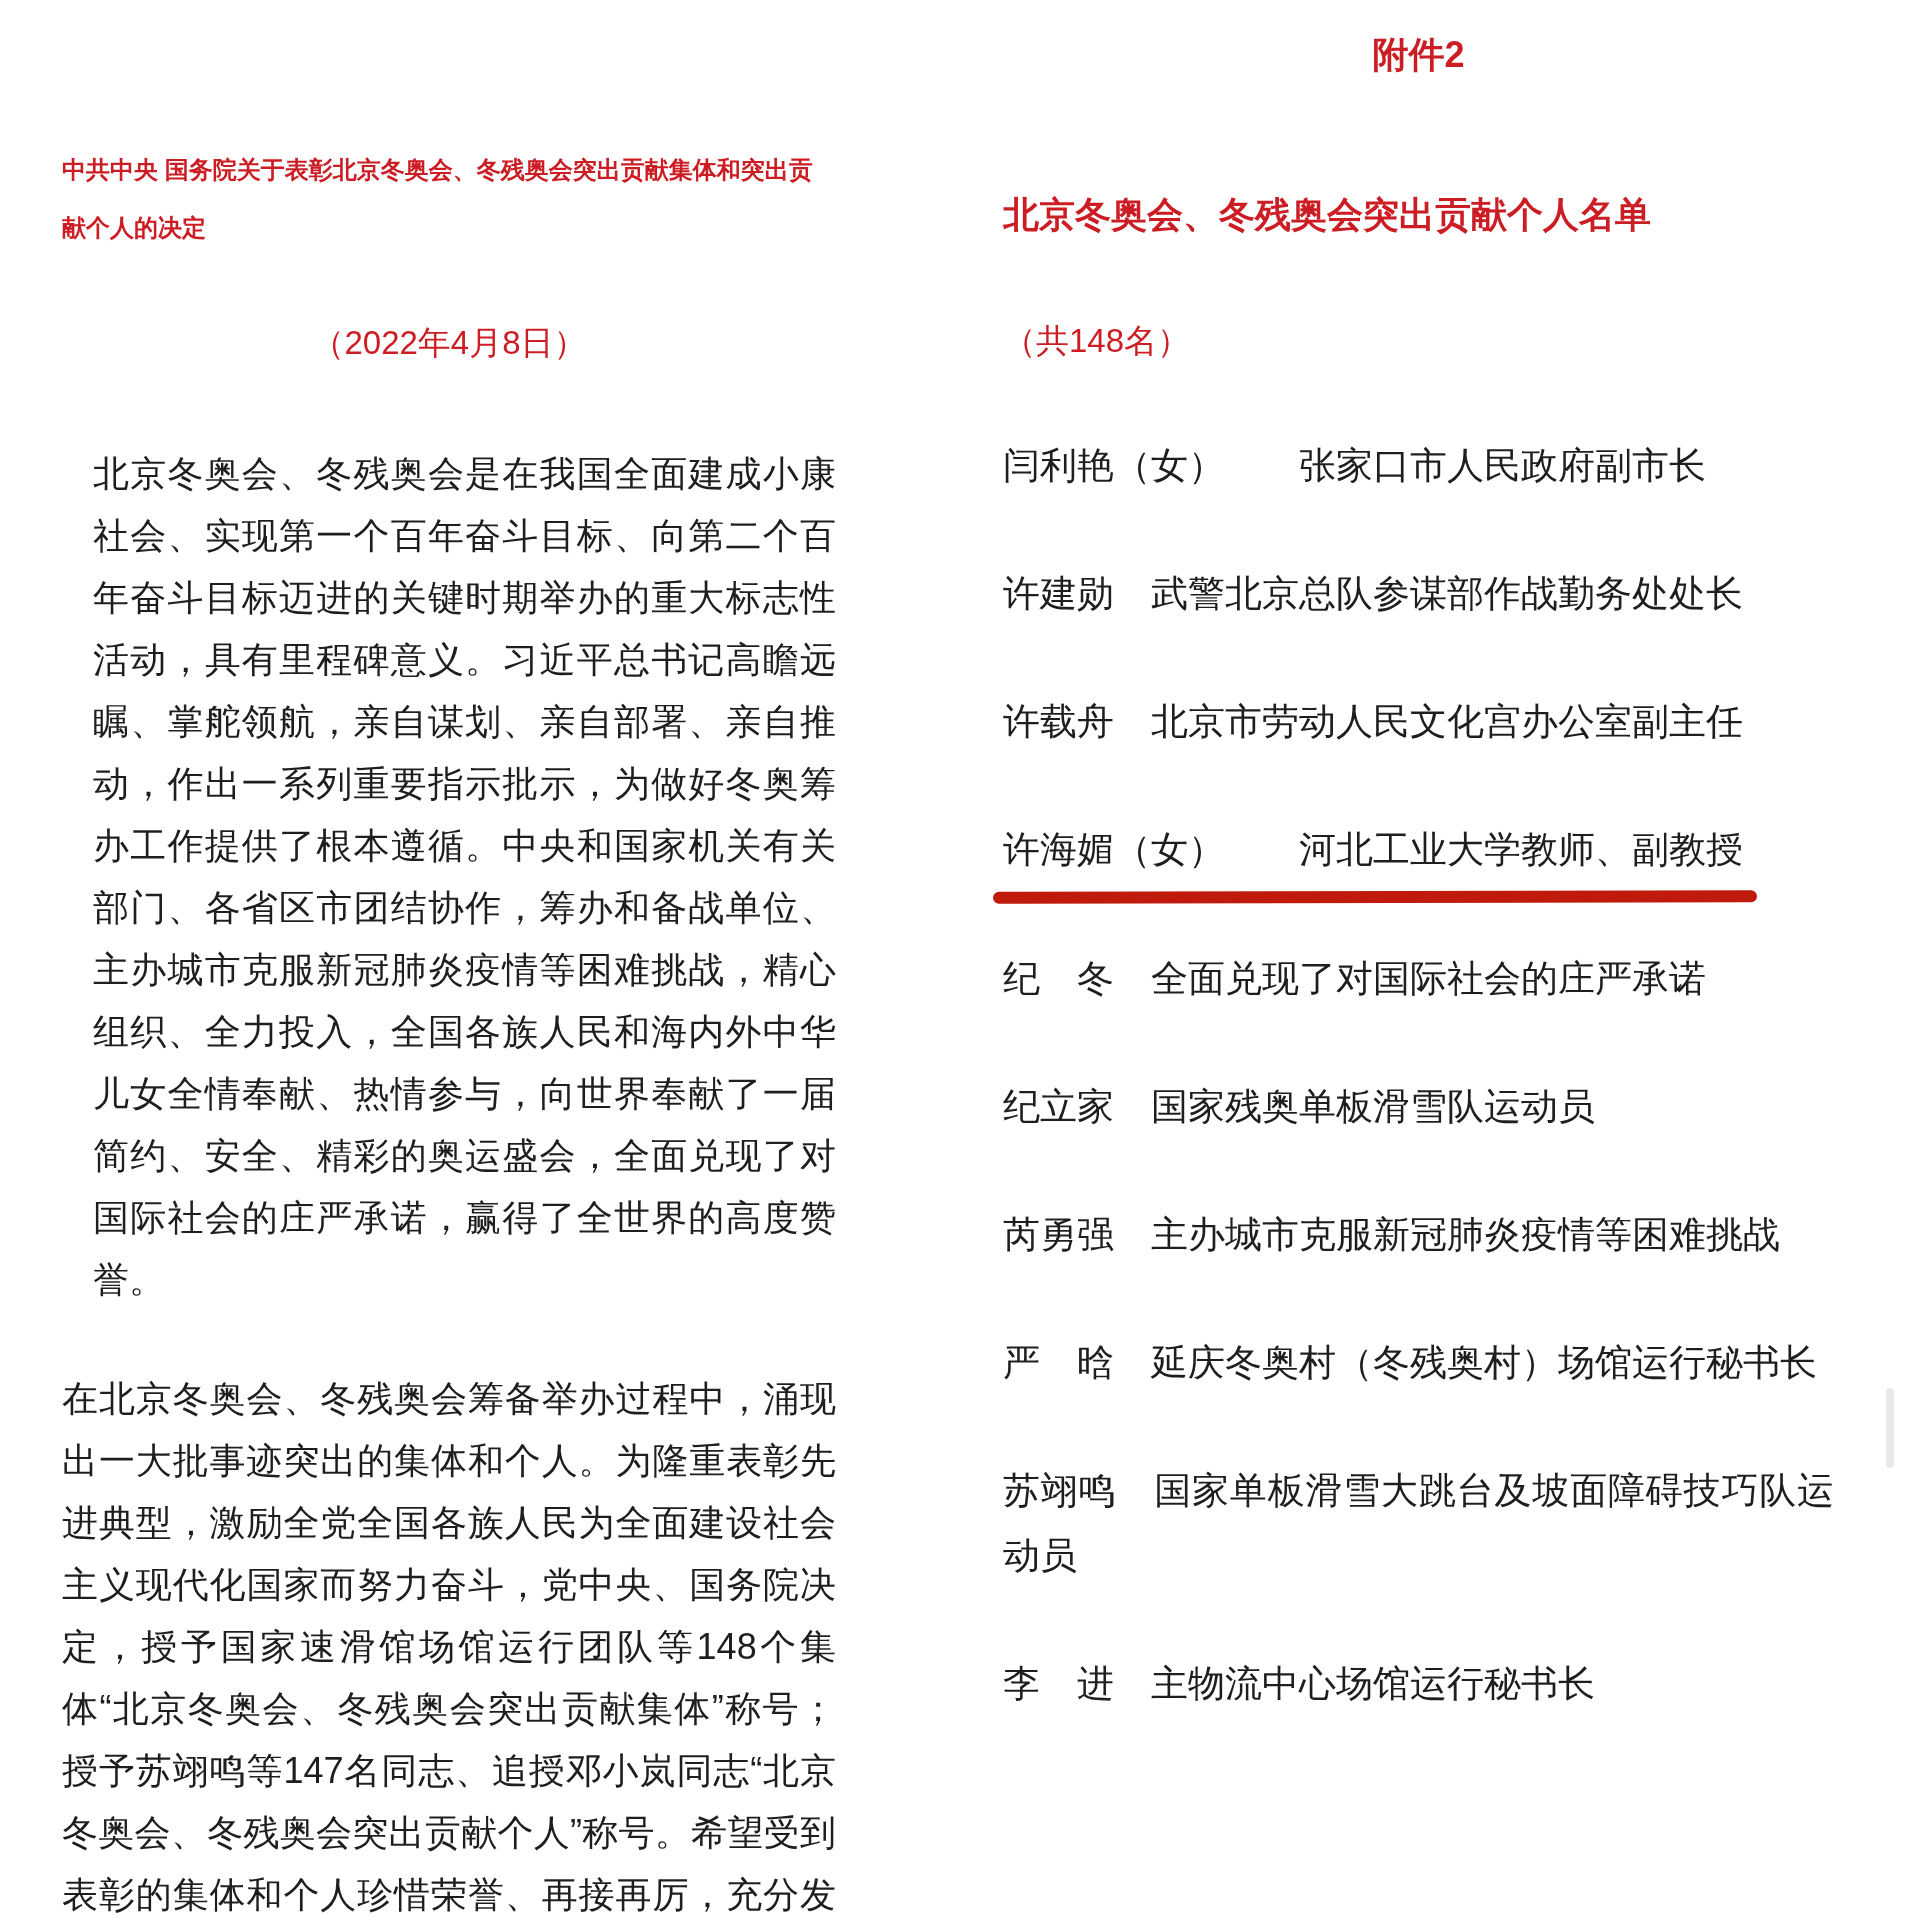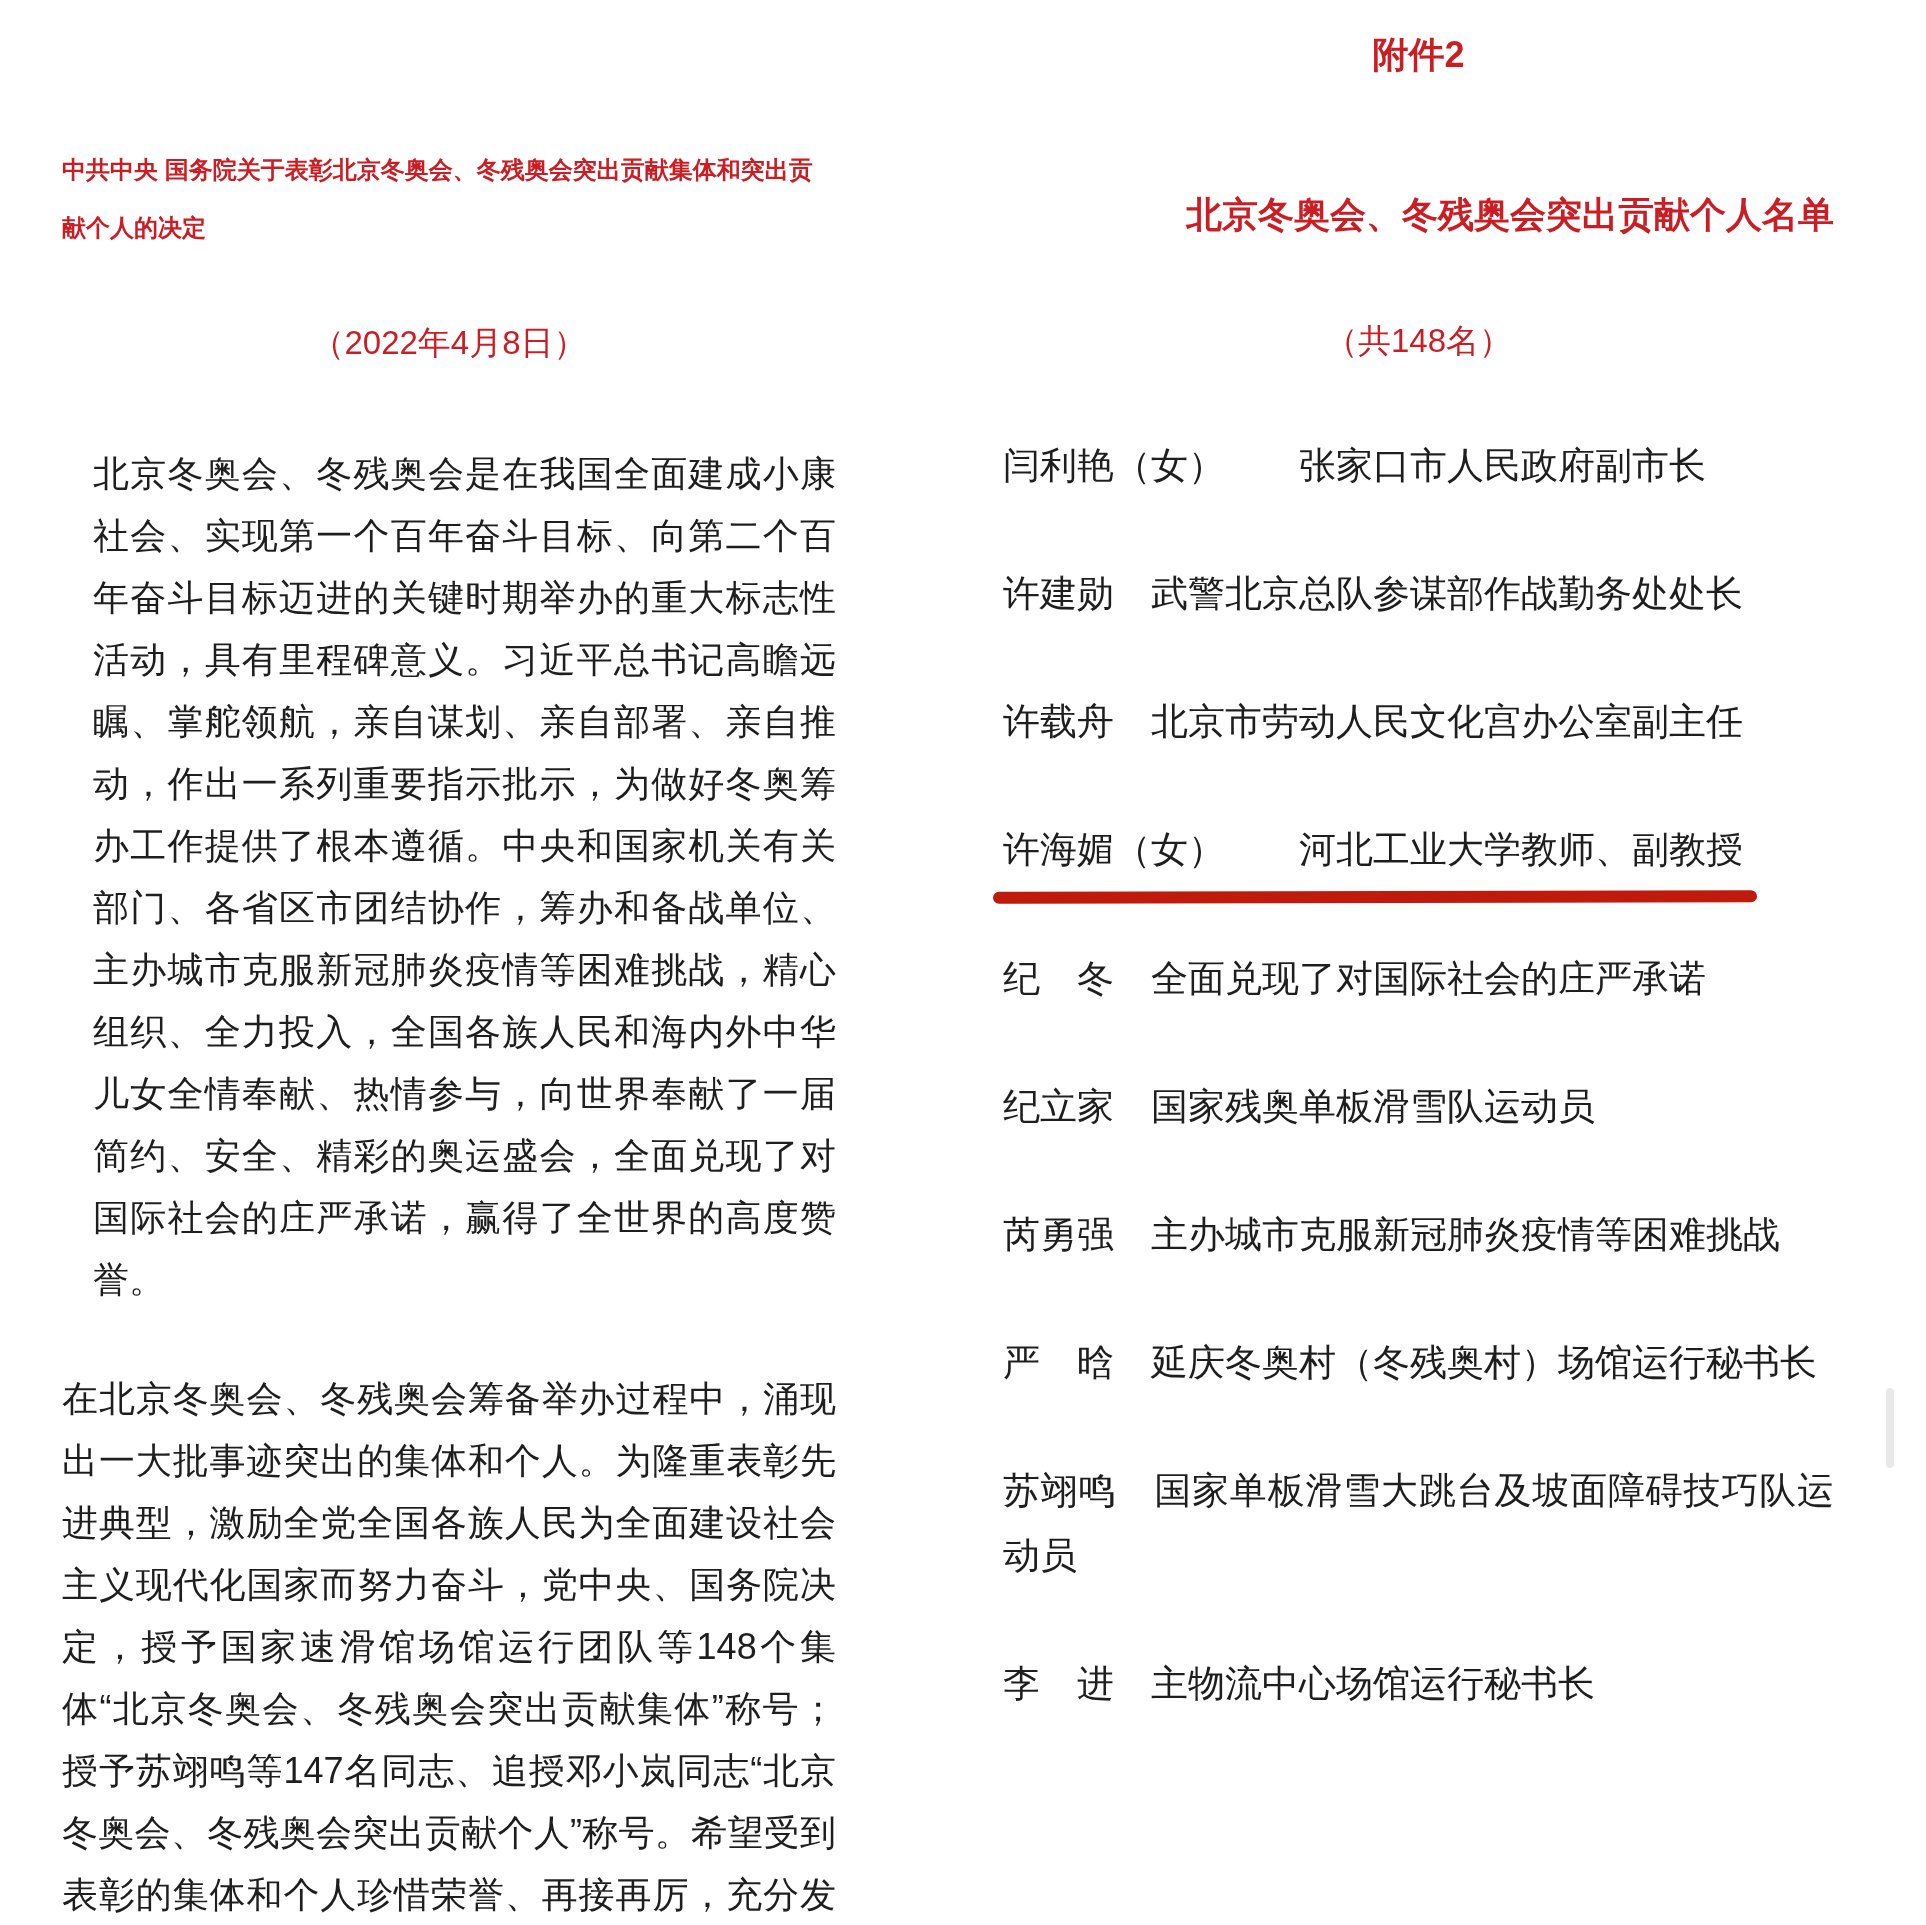--- a/index.html
+++ b/index.html
@@ -44,27 +44,26 @@
     position: absolute; left: 1003px; top: 0; width: 831px;
   }
   .attach-label {
     margin: 26px 0 0 0;
     text-align: center;
     font-size: 36px; line-height: 57px; font-weight: 700;
     color: var(--accent_red, #cb1d23);
   }
   .list-title {
     margin: 103px 0 15px 0;
-    text-align: right;
+    text-align: left;
     font-size: 36px; line-height: 57px; font-weight: 700;
     color: var(--accent_red, #cb1d23);
   }
   .count-line {
     margin: 79px 0 0 0;
-    text-align: center;
     font-size: 33px; line-height: 37px; font-weight: 400;
     color: var(--accent_red, #cb1d23);
   }
   .roster { margin-top: 74px; }
   .roster-entry {
     margin: 0 0 63px 0;
     font-size: 37px; line-height: 65px;
     color: var(--text_black, #1e1e1e);
     text-align: justify;
     text-justify: inter-ideograph;

